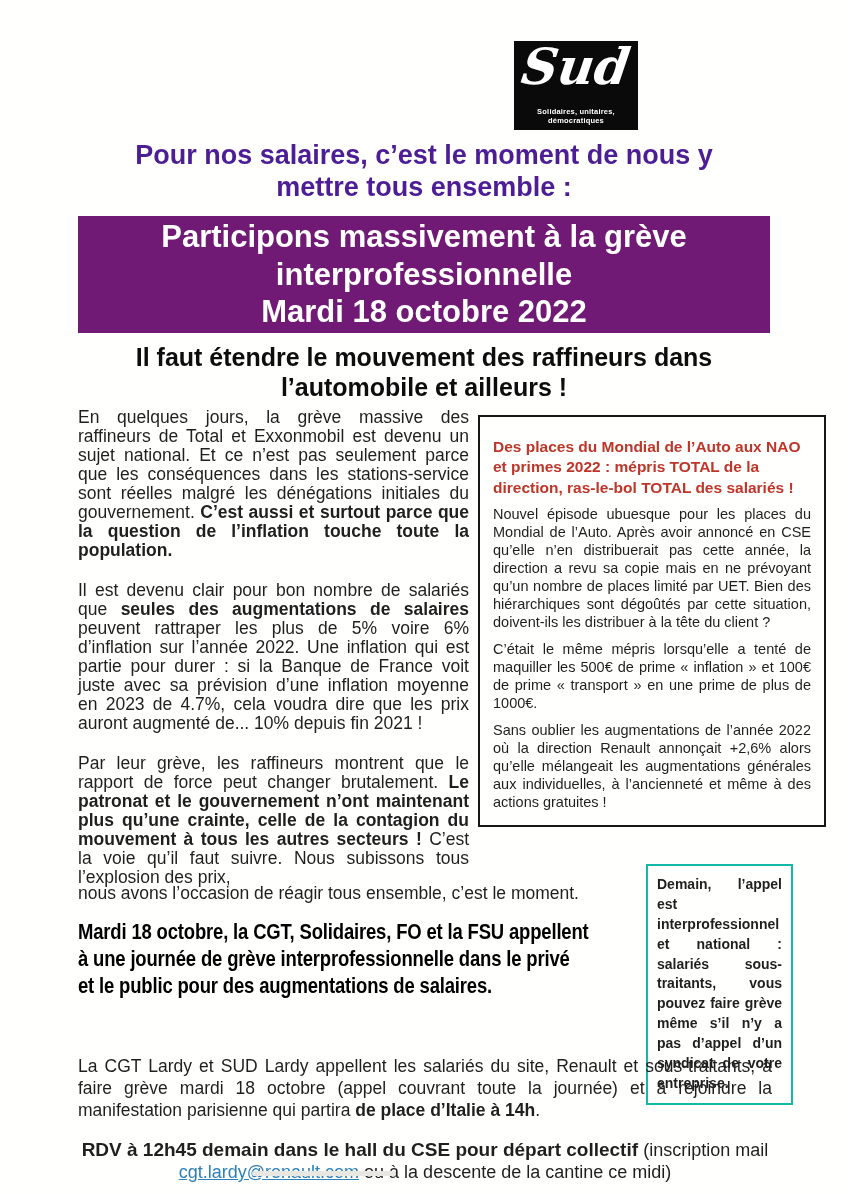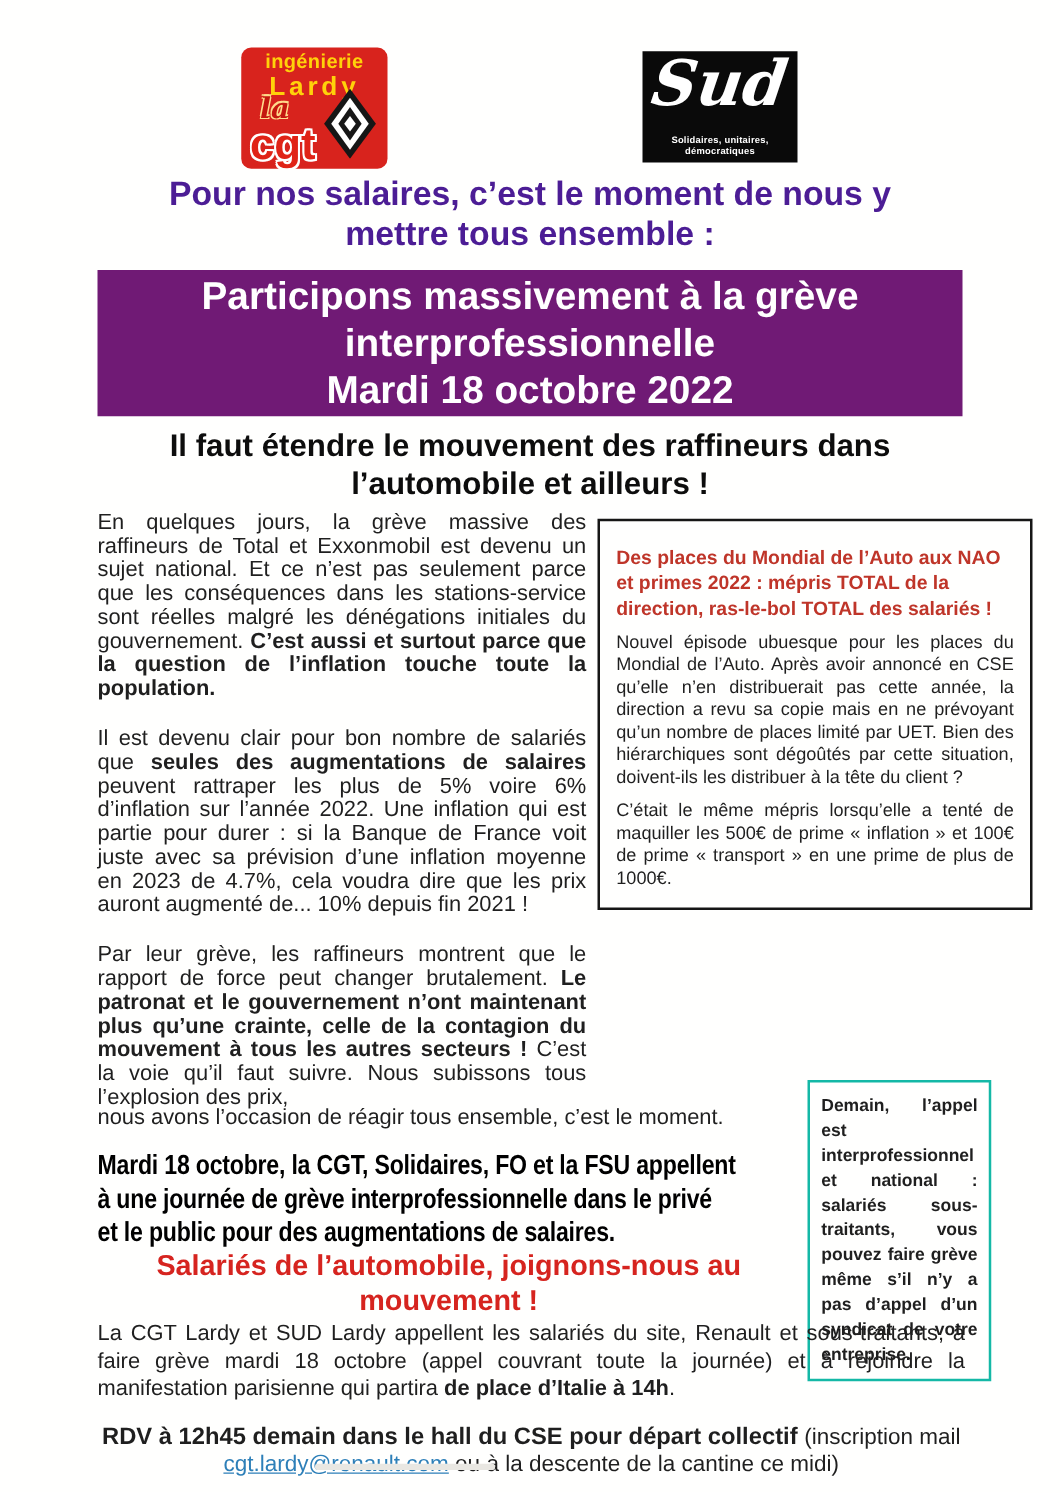--- a/index.html
+++ b/index.html
@@ -73,32 +73,20 @@
   .lnk{color:#2d7fb8;text-decoration:underline;cursor:pointer;}
 
   .artifact{position:absolute;left:252px;top:1171px;width:144px;height:5px;
             background:#e9e7e2;border-radius:2px;}
 </style>
 </head>
 <body>
 
 <div class="page">
 
-  <div class="cgt-logo">
-    <div class="cgt-l1">ingénierie</div>
-    <div class="cgt-l2">Lardy</div>
-    <div class="cgt-la">la</div>
-    <div class="cgt-acr">cgt</div>
-    <svg class="renault" viewBox="0 0 40 54" aria-hidden="true">
-      <polygon points="20,0 40,27 20,54 0,27" fill="#161616"></polygon>
-      <polygon points="20,7 34.5,27 20,47 5.5,27" fill="#ffffff"></polygon>
-      <polygon points="20,14 29,27 20,40 11,27" fill="#161616"></polygon>
-      <polygon points="20,21 24.5,27 20,33 15.5,27" fill="#ffffff"></polygon>
-    </svg>
-  </div>
 
   <div class="sud-logo">
     <div class="sud-name">Sud</div>
     <div class="sud-tag">Solidaires, unitaires, démocratiques</div>
   </div>
 
   <div class="headline">
     <div>Pour nos salaires, c’est le moment de nous y</div>
     <div>mettre tous ensemble :</div>
   </div>
@@ -118,35 +106,32 @@
     <p><span>En quelques jours, la grève massive des raffineurs de Total et Exxonmobil est devenu un sujet national. Et ce n’est pas seulement parce que les conséquences dans les stations-service sont réelles malgré les dénégations initiales du gouvernement. </span><span class="b">C’est aussi et surtout parce que la question de l’inflation touche toute la population.</span></p>
     <p><span>Il est devenu clair pour bon nombre de salariés que </span><span class="b">seules des augmentations de salaires</span><span> peuvent rattraper les plus de 5% voire 6% d’inflation sur l’année 2022. Une inflation qui est partie pour durer : si la Banque de France voit juste avec sa prévision d’une inflation moyenne en 2023 de 4.7%, cela voudra dire que les prix auront augmenté de... 10% depuis fin 2021 !</span></p>
     <p><span>Par leur grève, les raffineurs montrent que le rapport de force peut changer brutalement. </span><span class="b">Le patronat et le gouvernement n’ont maintenant plus qu’une crainte, celle de la contagion du mouvement à tous les autres secteurs !</span><span> C’est la voie qu’il faut suivre. Nous subissons tous l’explosion des prix,</span></p>
   </div>
   <div class="wide-line">nous avons l’occasion de réagir tous ensemble, c’est le moment.</div>
 
   <div class="sidebar">
     <div class="sb-title">Des places du Mondial de l’Auto aux NAO et primes 2022 : mépris TOTAL de la direction, ras-le-bol TOTAL des salariés !</div>
     <p class="sb-p">Nouvel épisode ubuesque pour les places du Mondial de l’Auto. Après avoir annoncé en CSE qu’elle n’en distribuerait pas cette année, la direction a revu sa copie mais en ne prévoyant qu’un nombre de places limité par UET. Bien des hiérarchiques sont dégoûtés par cette situation, doivent-ils les distribuer à la tête du client ?</p>
     <p class="sb-p">C’était le même mépris lorsqu’elle a tenté de maquiller les 500€ de prime « inflation » et 100€ de prime « transport » en une prime de plus de 1000€.</p>
+    <p class="sb-p">Sans oublier les augmentations de l’année 2022 où la direction Renault annonçait +2,6% alors qu’elle mélangeait les augmentations générales aux individuelles, à l’ancienneté et même à des actions gratuites !</p>
   </div>
 
   <div class="callout">
     <div>Demain, l’appel est interprofessionnel et national : salariés sous-traitants, vous pouvez faire grève même s’il n’y a pas d’appel d’un syndicat de votre entreprise.</div>
   </div>
 
   <div class="call">
     <div class="call-line">Mardi 18 octobre, la CGT, Solidaires, FO et la FSU appellent</div>
     <div class="call-line">à une journée de grève interprofessionnelle dans le privé</div>
     <div class="call-line">et le public pour des augmentations de salaires.</div>
   </div>
 
-  <div class="red-heading">
-    <div>Salariés de l’automobile, joignons-nous au</div>
-    <div>mouvement !</div>
-  </div>
 
   <div class="closing"><span>La CGT Lardy et SUD Lardy appellent les salariés du site, Renault et sous-traitants, à faire grève mardi 18 octobre (appel couvrant toute la journée) et à rejoindre la manifestation parisienne qui partira </span><span class="b">de place d’Italie à 14h</span><span>.</span></div>
 
   <div class="rdv"><span class="b">RDV à 12h45 demain dans le hall du CSE pour départ collectif </span><span>(inscription mail </span><a class="lnk">cgt.lardy@renault.com</a><span> ou à la descente de la cantine ce midi)</span></div>
 
   <div class="artifact"></div>
 </div>
 
 </body></html>

